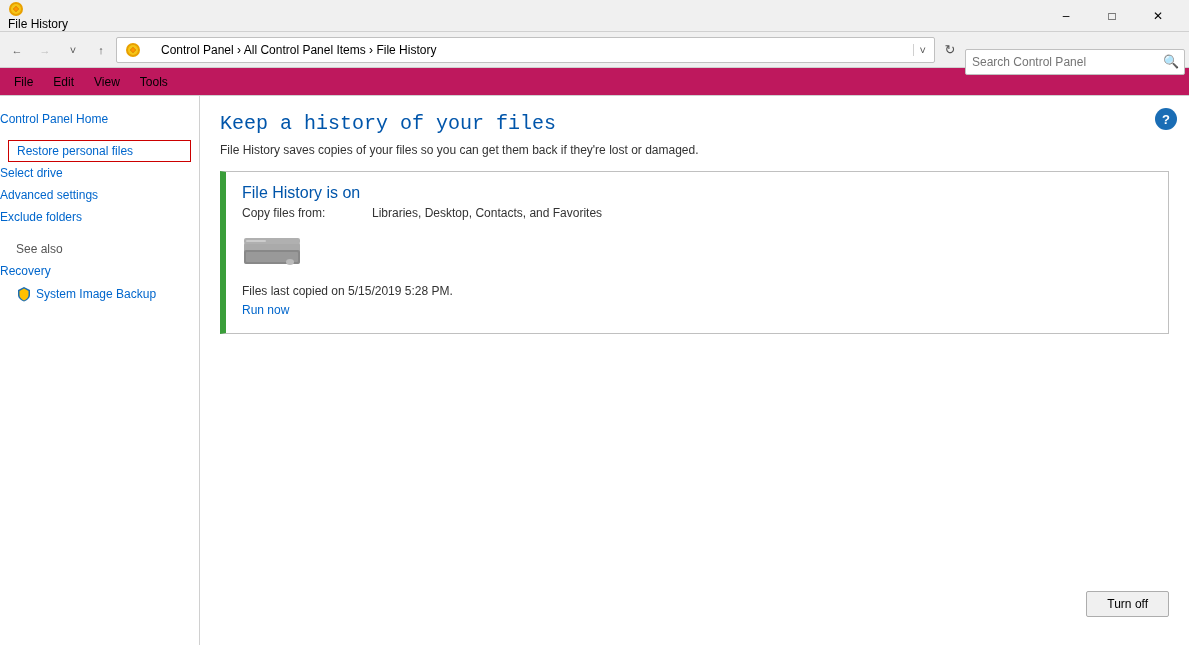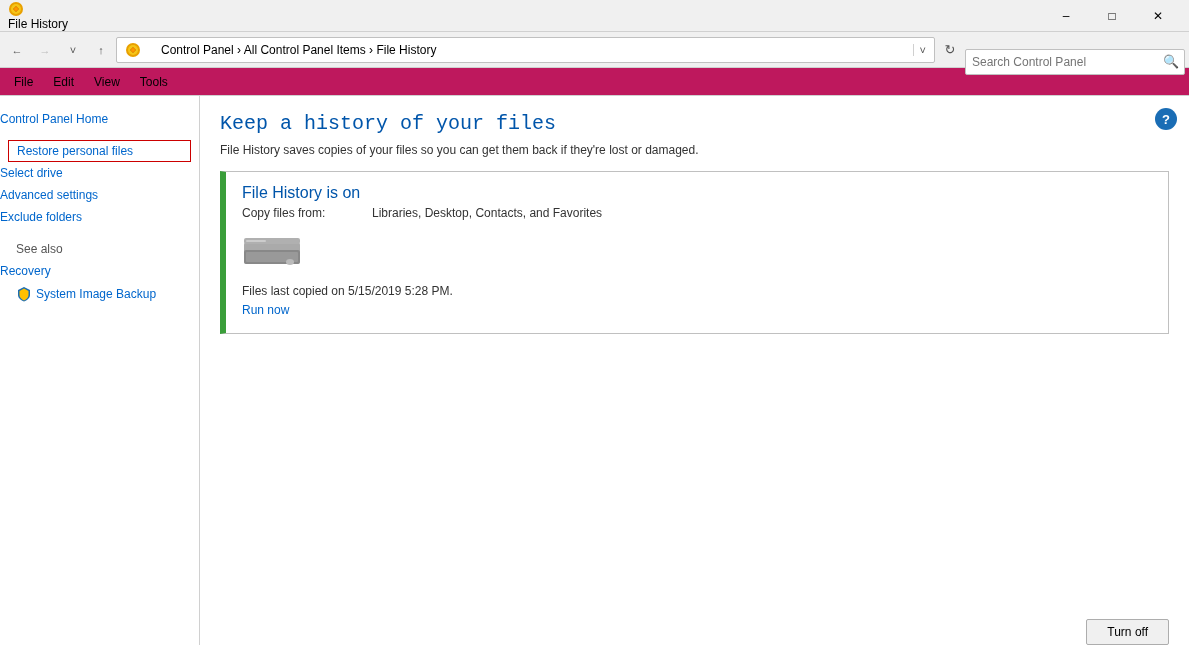--- a/index.html
+++ b/index.html
@@ -262,21 +262,21 @@
     }
     .run-now-link {
       font-size: 12px;
       color: #0066cc;
       cursor: pointer;
       text-decoration: none;
     }
     .turn-off-btn {
       position: absolute;
       right: 20px;
-      bottom: 0;
+      bottom: 28px;
       padding: 5px 20px;
       background: #f0f0f0;
       border: 1px solid #adadad;
       font-size: 12px;
       cursor: pointer;
       border-radius: 2px;
       text-align: right;
     }
     .help-btn {
       position: absolute;

